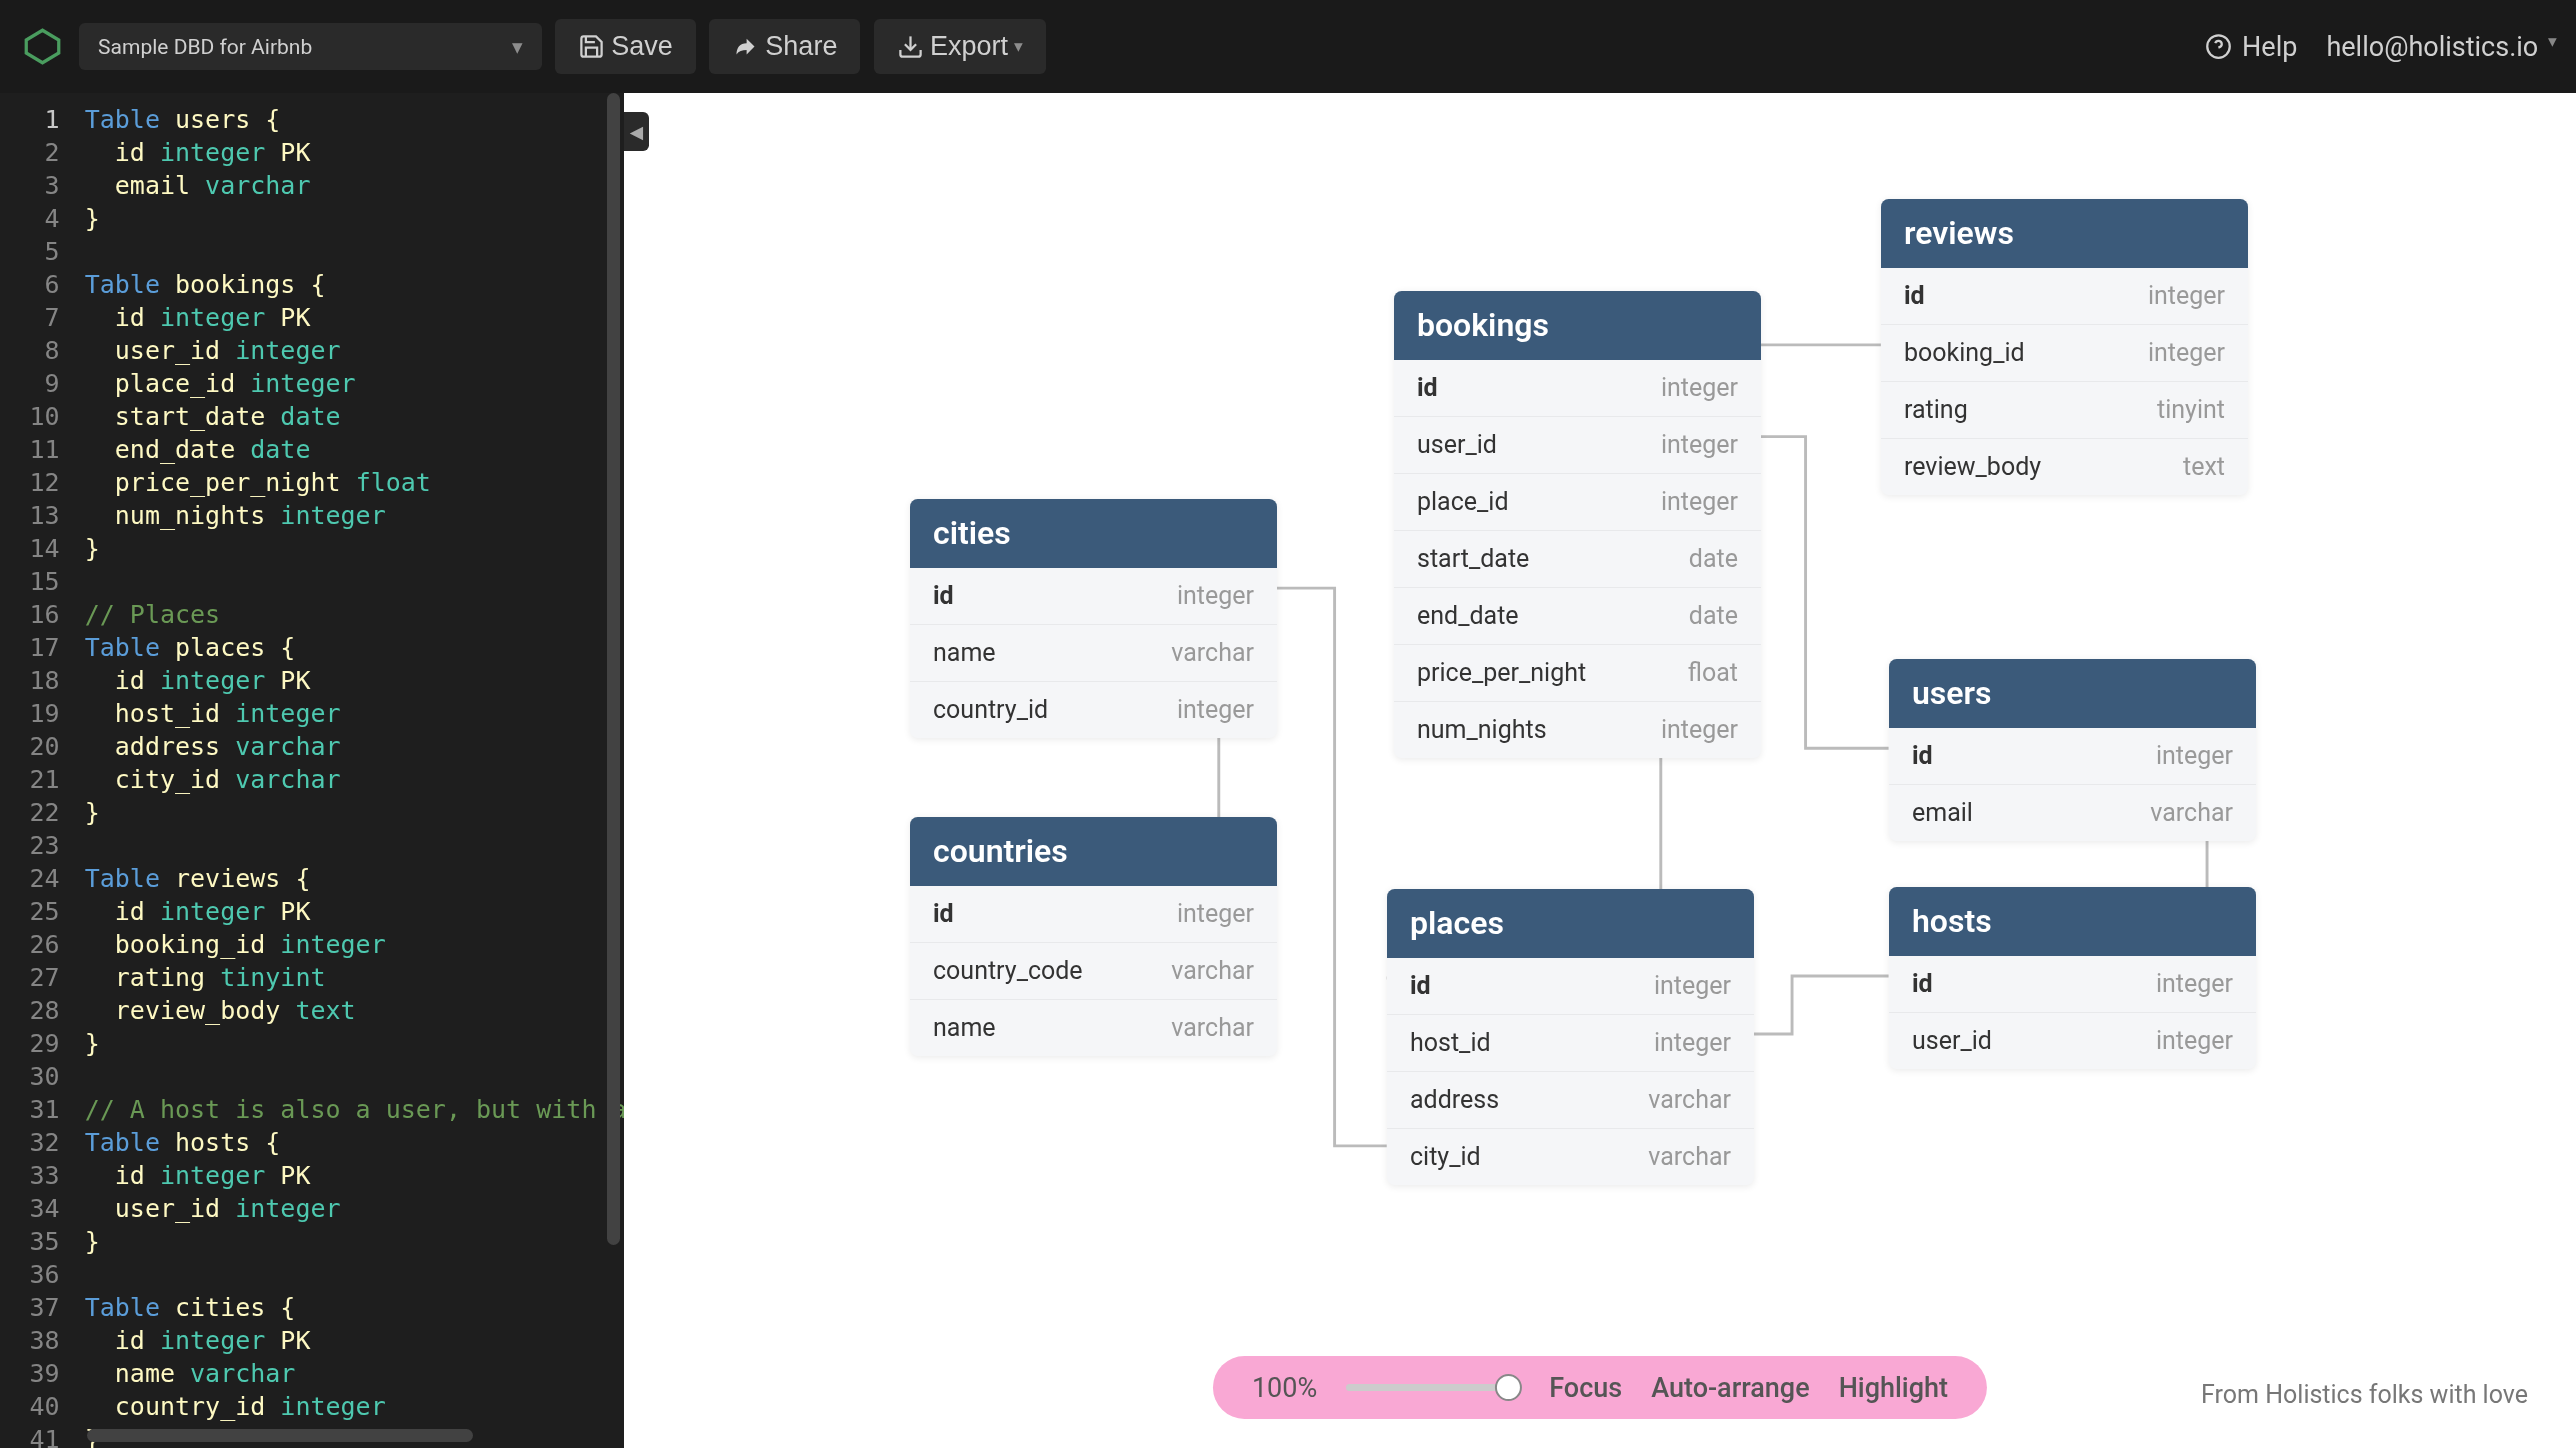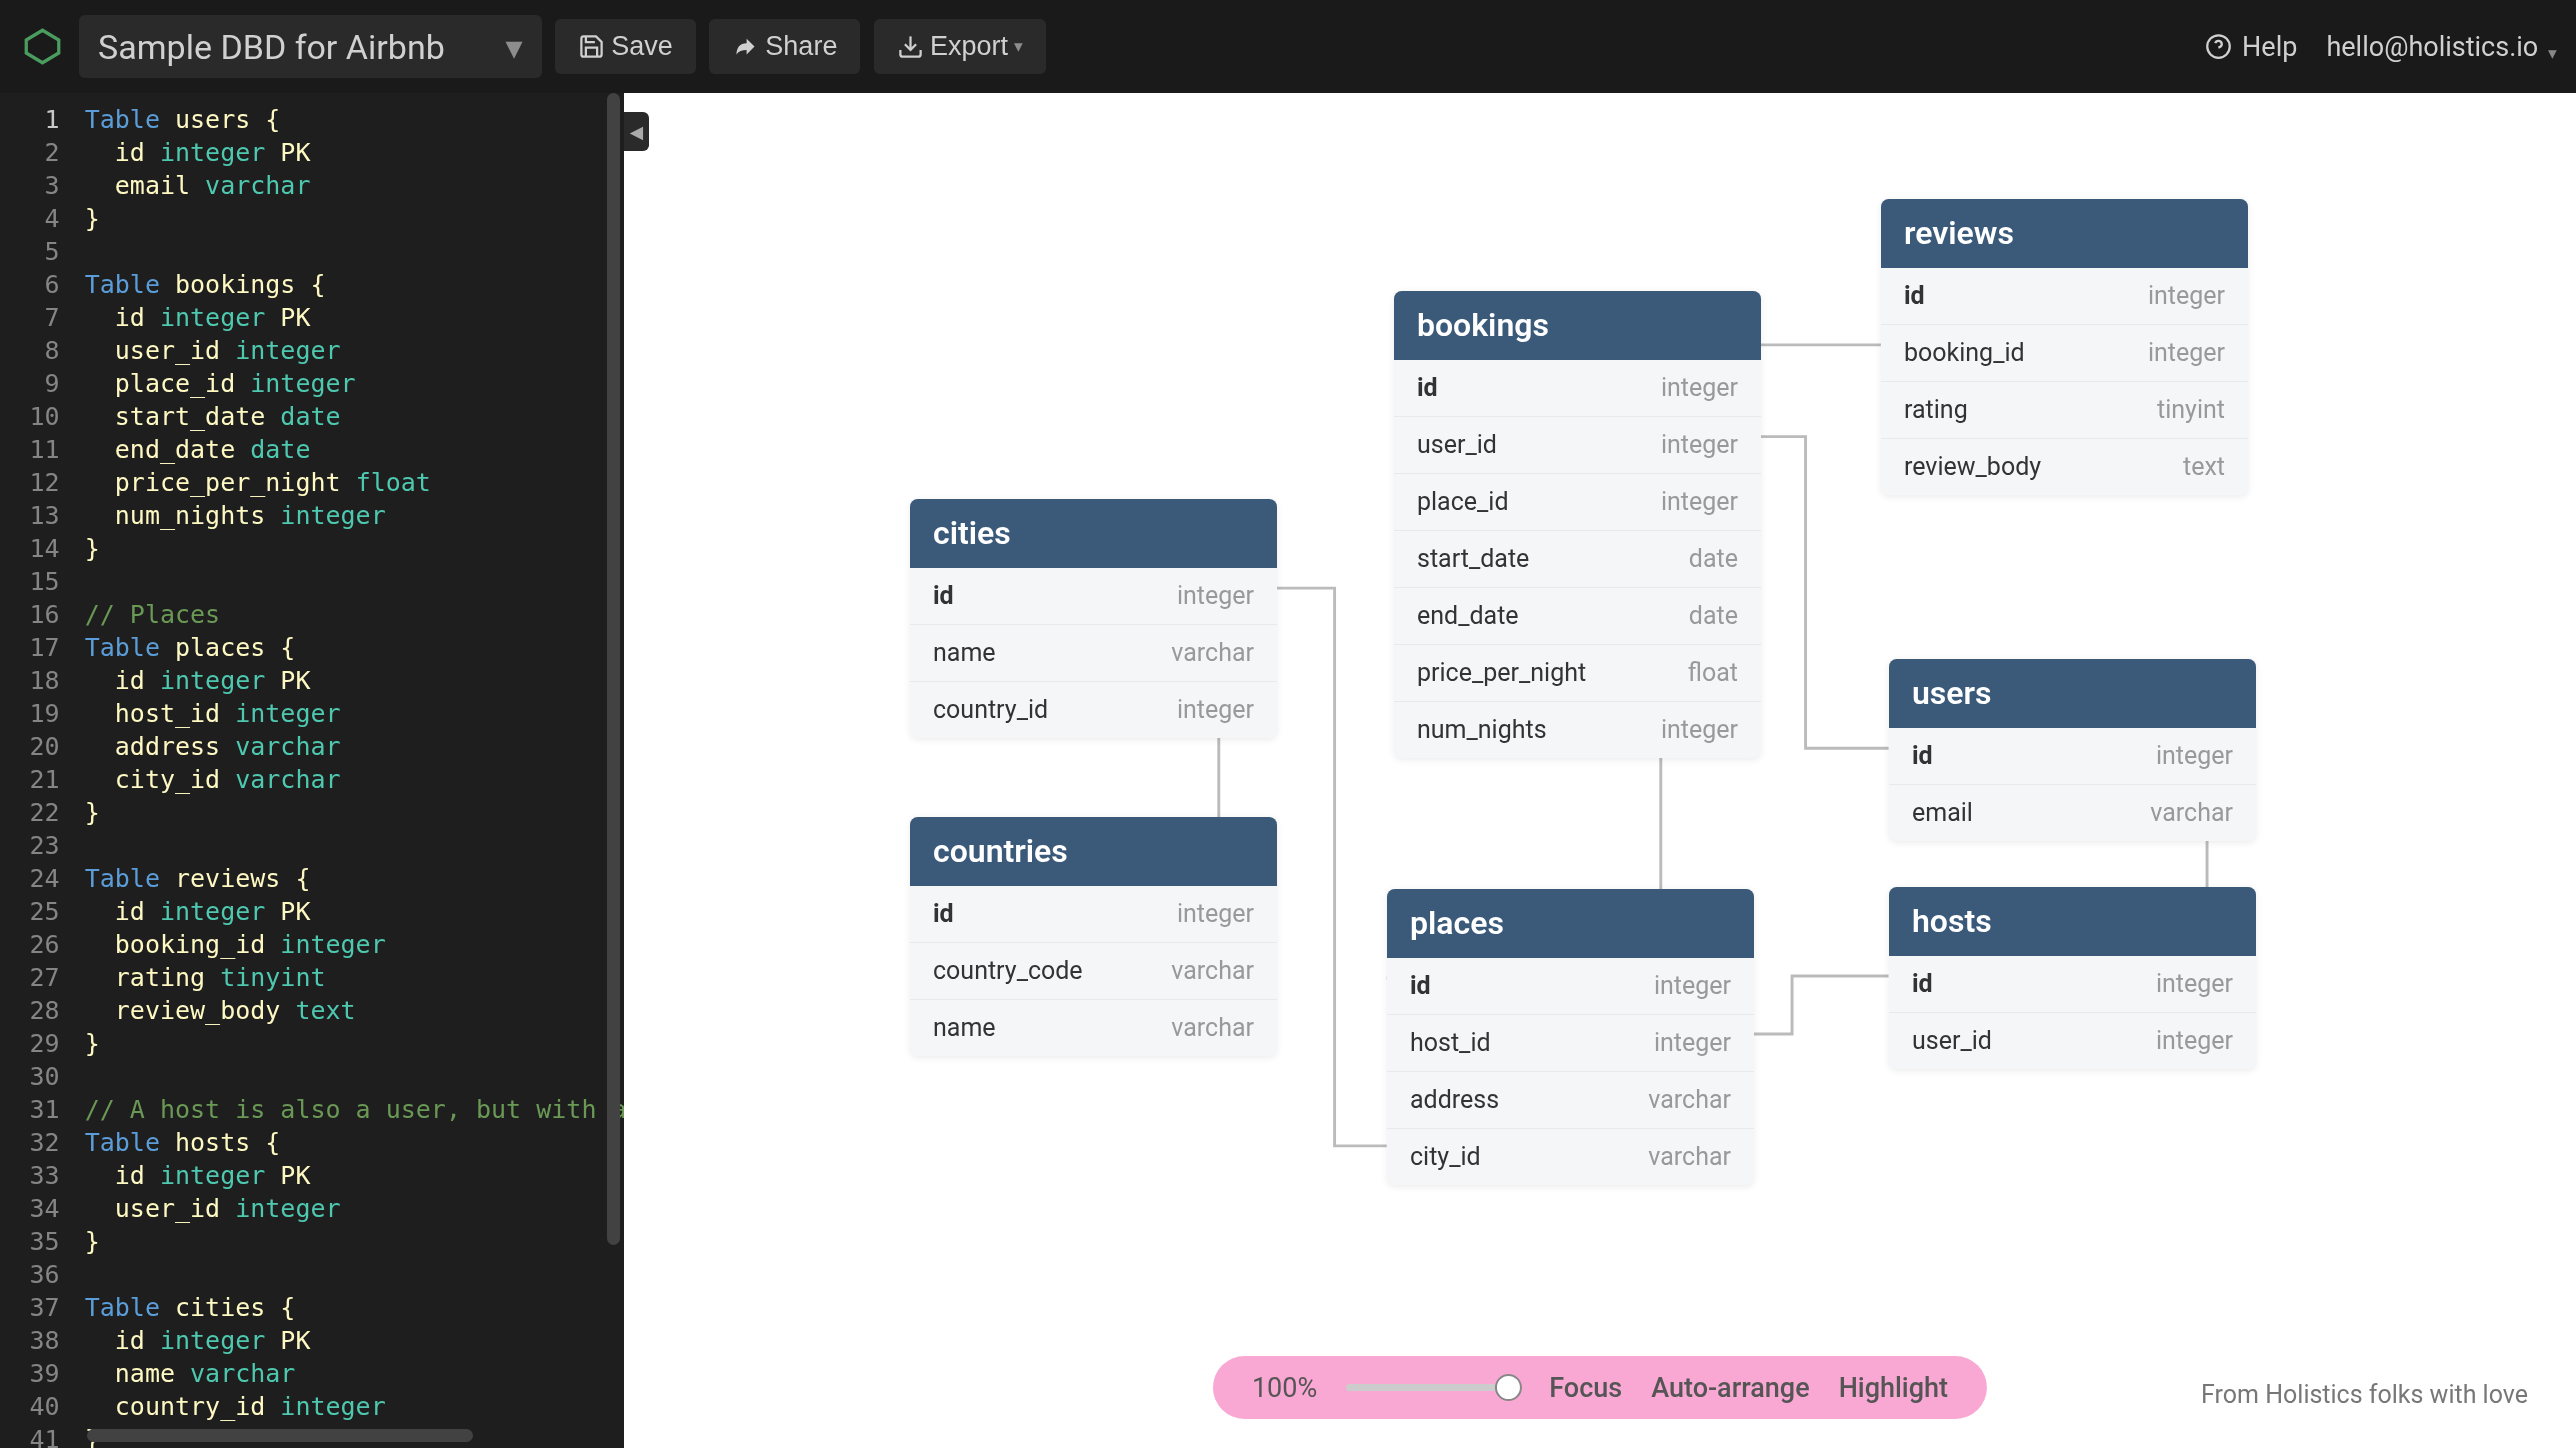--- a/index.html
+++ b/index.html
@@ -26,21 +26,21 @@
       height: 46px;
       display: flex;
       align-items: center;
       justify-content: center;
     }
     .project-title {
       background: #2a2a2a;
       border-radius: 5.8px;
       padding: 11.6px 19.3px;
       color: #d0d0d0;
-      font-size: 34px;
+      font-size: 21px;
       display: flex;
       align-items: center;
       min-width: 463px;
       justify-content: space-between;
     }
     .project-title .chevron {
       margin-left: 19.3px;
       opacity: 0.6;
     }
     .toolbar-btn {
@@ -63,21 +63,21 @@
       color: #d0d0d0;
       font-size: 27px;
     }
     .help-link {
       display: flex;
       align-items: center;
       gap: 9.7px;
     }
     .user-menu {
       display: flex;
-      align-items: flex-end;
+      align-items: flex-start;
       gap: 9.7px;
     }
     
     
     .main {
       display: flex;
       height: calc(100% - 93px);
     }
     
     

